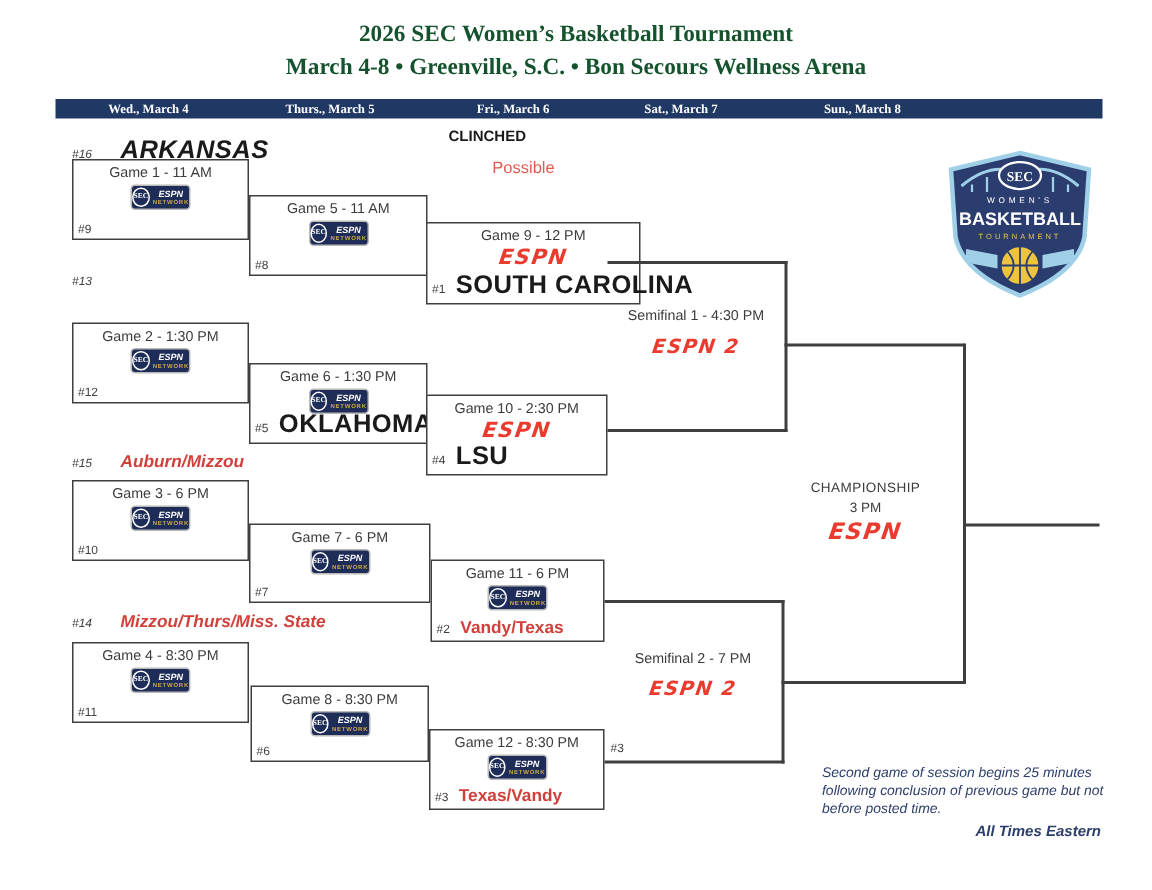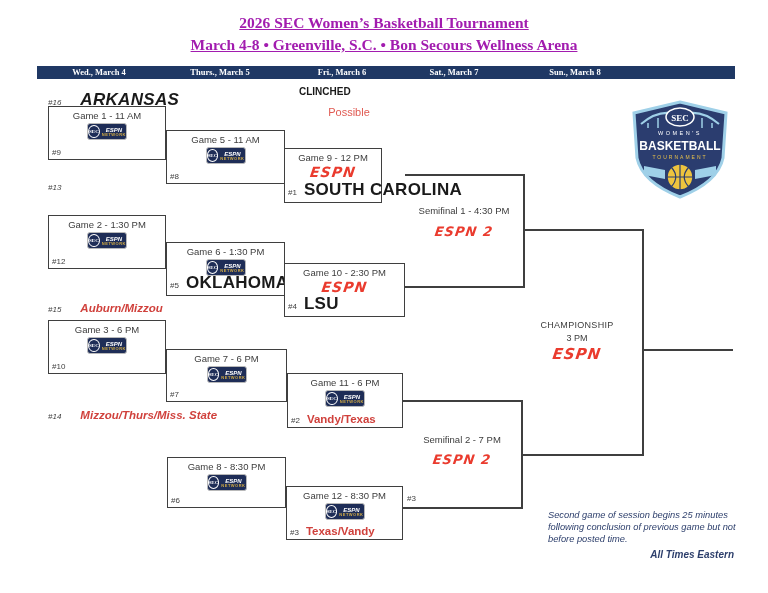--- a/index.html
+++ b/index.html
@@ -1,21 +1,21 @@
 <!DOCTYPE html>
 <html><head>
 <meta charset="utf-8">
 <style>
   * { margin:0; padding:0; box-sizing:border-box; }
   body { background:#fff; font-family:"Liberation Sans", sans-serif; }
   #page { position:relative; width:768px; height:593px; background:#fff; overflow:hidden; }
 
   .title { position:absolute; left:0; width:768px; text-align:center;
            font-family:"Liberation Serif", serif; font-weight:bold;
-           font-size:15.5px; color:#a21caf;text-decoration:underline; }
+           font-size:15.5px; color:#14532d; }
   .daybar { position:absolute; left:37px; top:66px; width:698px; height:13px;
             background:#1f3864; }
   .day { position:absolute; top:67px; transform:translateX(-50%);
          font-family:"Liberation Serif", serif; font-weight:bold;
          font-size:8.5px; color:#ffffff; white-space:nowrap; }
 
   .legend-clinched { position:absolute; left:299px; top:86px; width:100px; text-align:left;
                      font-size:10px; font-weight:bold; color:#1a1a1a; }
   .legend-possible { position:absolute; left:299px; top:106px; width:100px; text-align:center;
                      font-size:11px; color:#e05a52; }
@@ -131,20 +131,33 @@
       <span class="net-col">
         <span class="espn-mini">ESPN</span>
         <span class="network-mini">NETWORK</span>
       </span>
     </div>
     <div class="slot">
       <span class="seed">#10</span>
     </div>
   </div>
 
+  <div class="gbox" style="left:48px;top:428px;width:118px;height:54px">
+    <div class="glabel">Game 4 - 8:30 PM</div>
+    <div class="sec-badge">
+      <span class="sec-circle">SEC</span>
+      <span class="net-col">
+        <span class="espn-mini">ESPN</span>
+        <span class="network-mini">NETWORK</span>
+      </span>
+    </div>
+    <div class="slot">
+      <span class="seed">#11</span>
+    </div>
+  </div>
 
   <div class="gbox" style="left:166px;top:130px;width:119px;height:54px">
     <div class="glabel">Game 5 - 11 AM</div>
     <div class="sec-badge">
       <span class="sec-circle">SEC</span>
       <span class="net-col">
         <span class="espn-mini">ESPN</span>
         <span class="network-mini">NETWORK</span>
       </span>
     </div>
@@ -190,21 +203,21 @@
       <span class="net-col">
         <span class="espn-mini">ESPN</span>
         <span class="network-mini">NETWORK</span>
       </span>
     </div>
     <div class="slot">
       <span class="seed">#6</span>
     </div>
   </div>
 
-  <div class="gbox" style="left:284px;top:148px;width:98px;height:55px">
+  <div class="gbox" style="left:284px;top:148px;width:143px;height:55px">
     <div class="glabel">Game 9 - 12 PM</div>
     <div class="espn-wordmark in-box">ESPN</div>
     <div class="slot">
       <span class="seed">#1</span>
       <span class="team-black">SOUTH CAROLINA</span>
     </div>
   </div>
 
   <div class="gbox" style="left:284px;top:263px;width:121px;height:54px">
     <div class="glabel">Game 10 - 2:30 PM</div>

